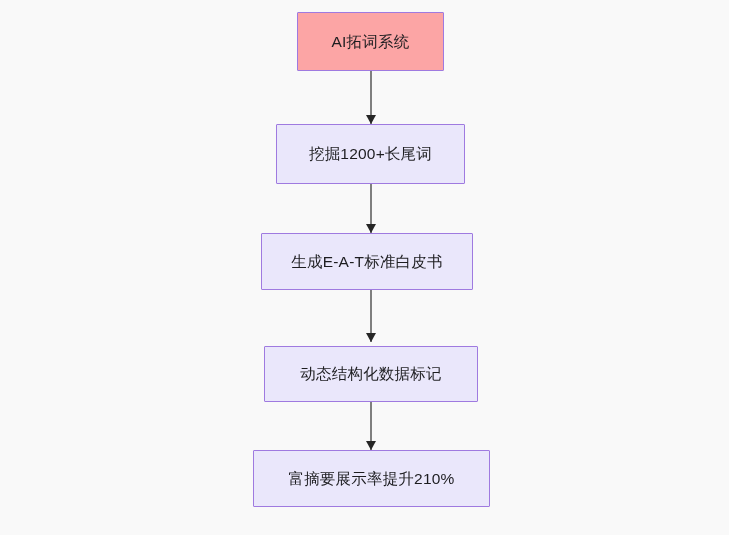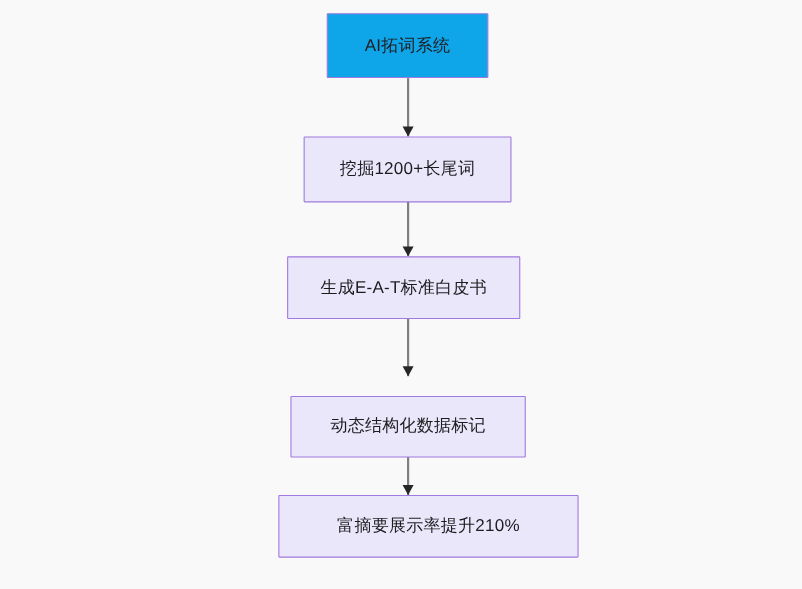--- a/index.html
+++ b/index.html
@@ -74,29 +74,29 @@
   </div>
   <div class="edge" style="left: 370px; top: 290px; width: 2px; height: 52px;">
     <div class="edge-line" style="height: 52px; background: rgb(127, 127, 127);"></div>
     <div class="edge-head" style="top: 43px; border-top-color: rgb(38, 38, 38);"></div>
   </div>
   <div class="edge" style="left: 370px; top: 398px; width: 2px; height: 52px;">
     <div class="edge-line" style="height: 52px; background: rgb(127, 127, 127);"></div>
     <div class="edge-head" style="top: 43px; border-top-color: rgb(38, 38, 38);"></div>
   </div>
 
-  <div class="node" style="left: 297px; top: 12px; width: 147px; height: 59px; background: #0ea5e9; border-color: rgb(159, 122, 224); color: rgb(29, 29, 32);">
+  <div class="node" style="left: 297px; top: 12px; width: 147px; height: 59px; background: #fca5a5; border-color: rgb(159, 122, 224); color: rgb(29, 29, 32);">
     <span class="node-label">AI拓词系统</span>
   </div>
   <div class="node" style="left: 276px; top: 124px; width: 189px; height: 60px; background: rgb(234, 231, 251); border-color: rgb(159, 122, 224); color: rgb(29, 29, 32);">
     <span class="node-label">挖掘1200+长尾词</span>
   </div>
   <div class="node" style="left: 261px; top: 233px; width: 212px; height: 57px; background: rgb(234, 231, 251); border-color: rgb(159, 122, 224); color: rgb(29, 29, 32);">
     <span class="node-label">生成E-A-T标准白皮书</span>
   </div>
-  <div class="node" style="left: 264px; top: 360px; width: 214px; height: 56px; background: rgb(234, 231, 251); border-color: rgb(159, 122, 224); color: rgb(29, 29, 32);">
+  <div class="node" style="left: 264px; top: 346px; width: 214px; height: 56px; background: rgb(234, 231, 251); border-color: rgb(159, 122, 224); color: rgb(29, 29, 32);">
     <span class="node-label">动态结构化数据标记</span>
   </div>
-  <div class="node" style="left: 253px; top: 450px; width: 273px; height: 57px; background: rgb(234, 231, 251); border-color: rgb(159, 122, 224); color: rgb(29, 29, 32);">
+  <div class="node" style="left: 253px; top: 450px; width: 237px; height: 57px; background: rgb(234, 231, 251); border-color: rgb(159, 122, 224); color: rgb(29, 29, 32);">
     <span class="node-label">富摘要展示率提升210%</span>
   </div>
 
 </div>
 
 </body></html>

